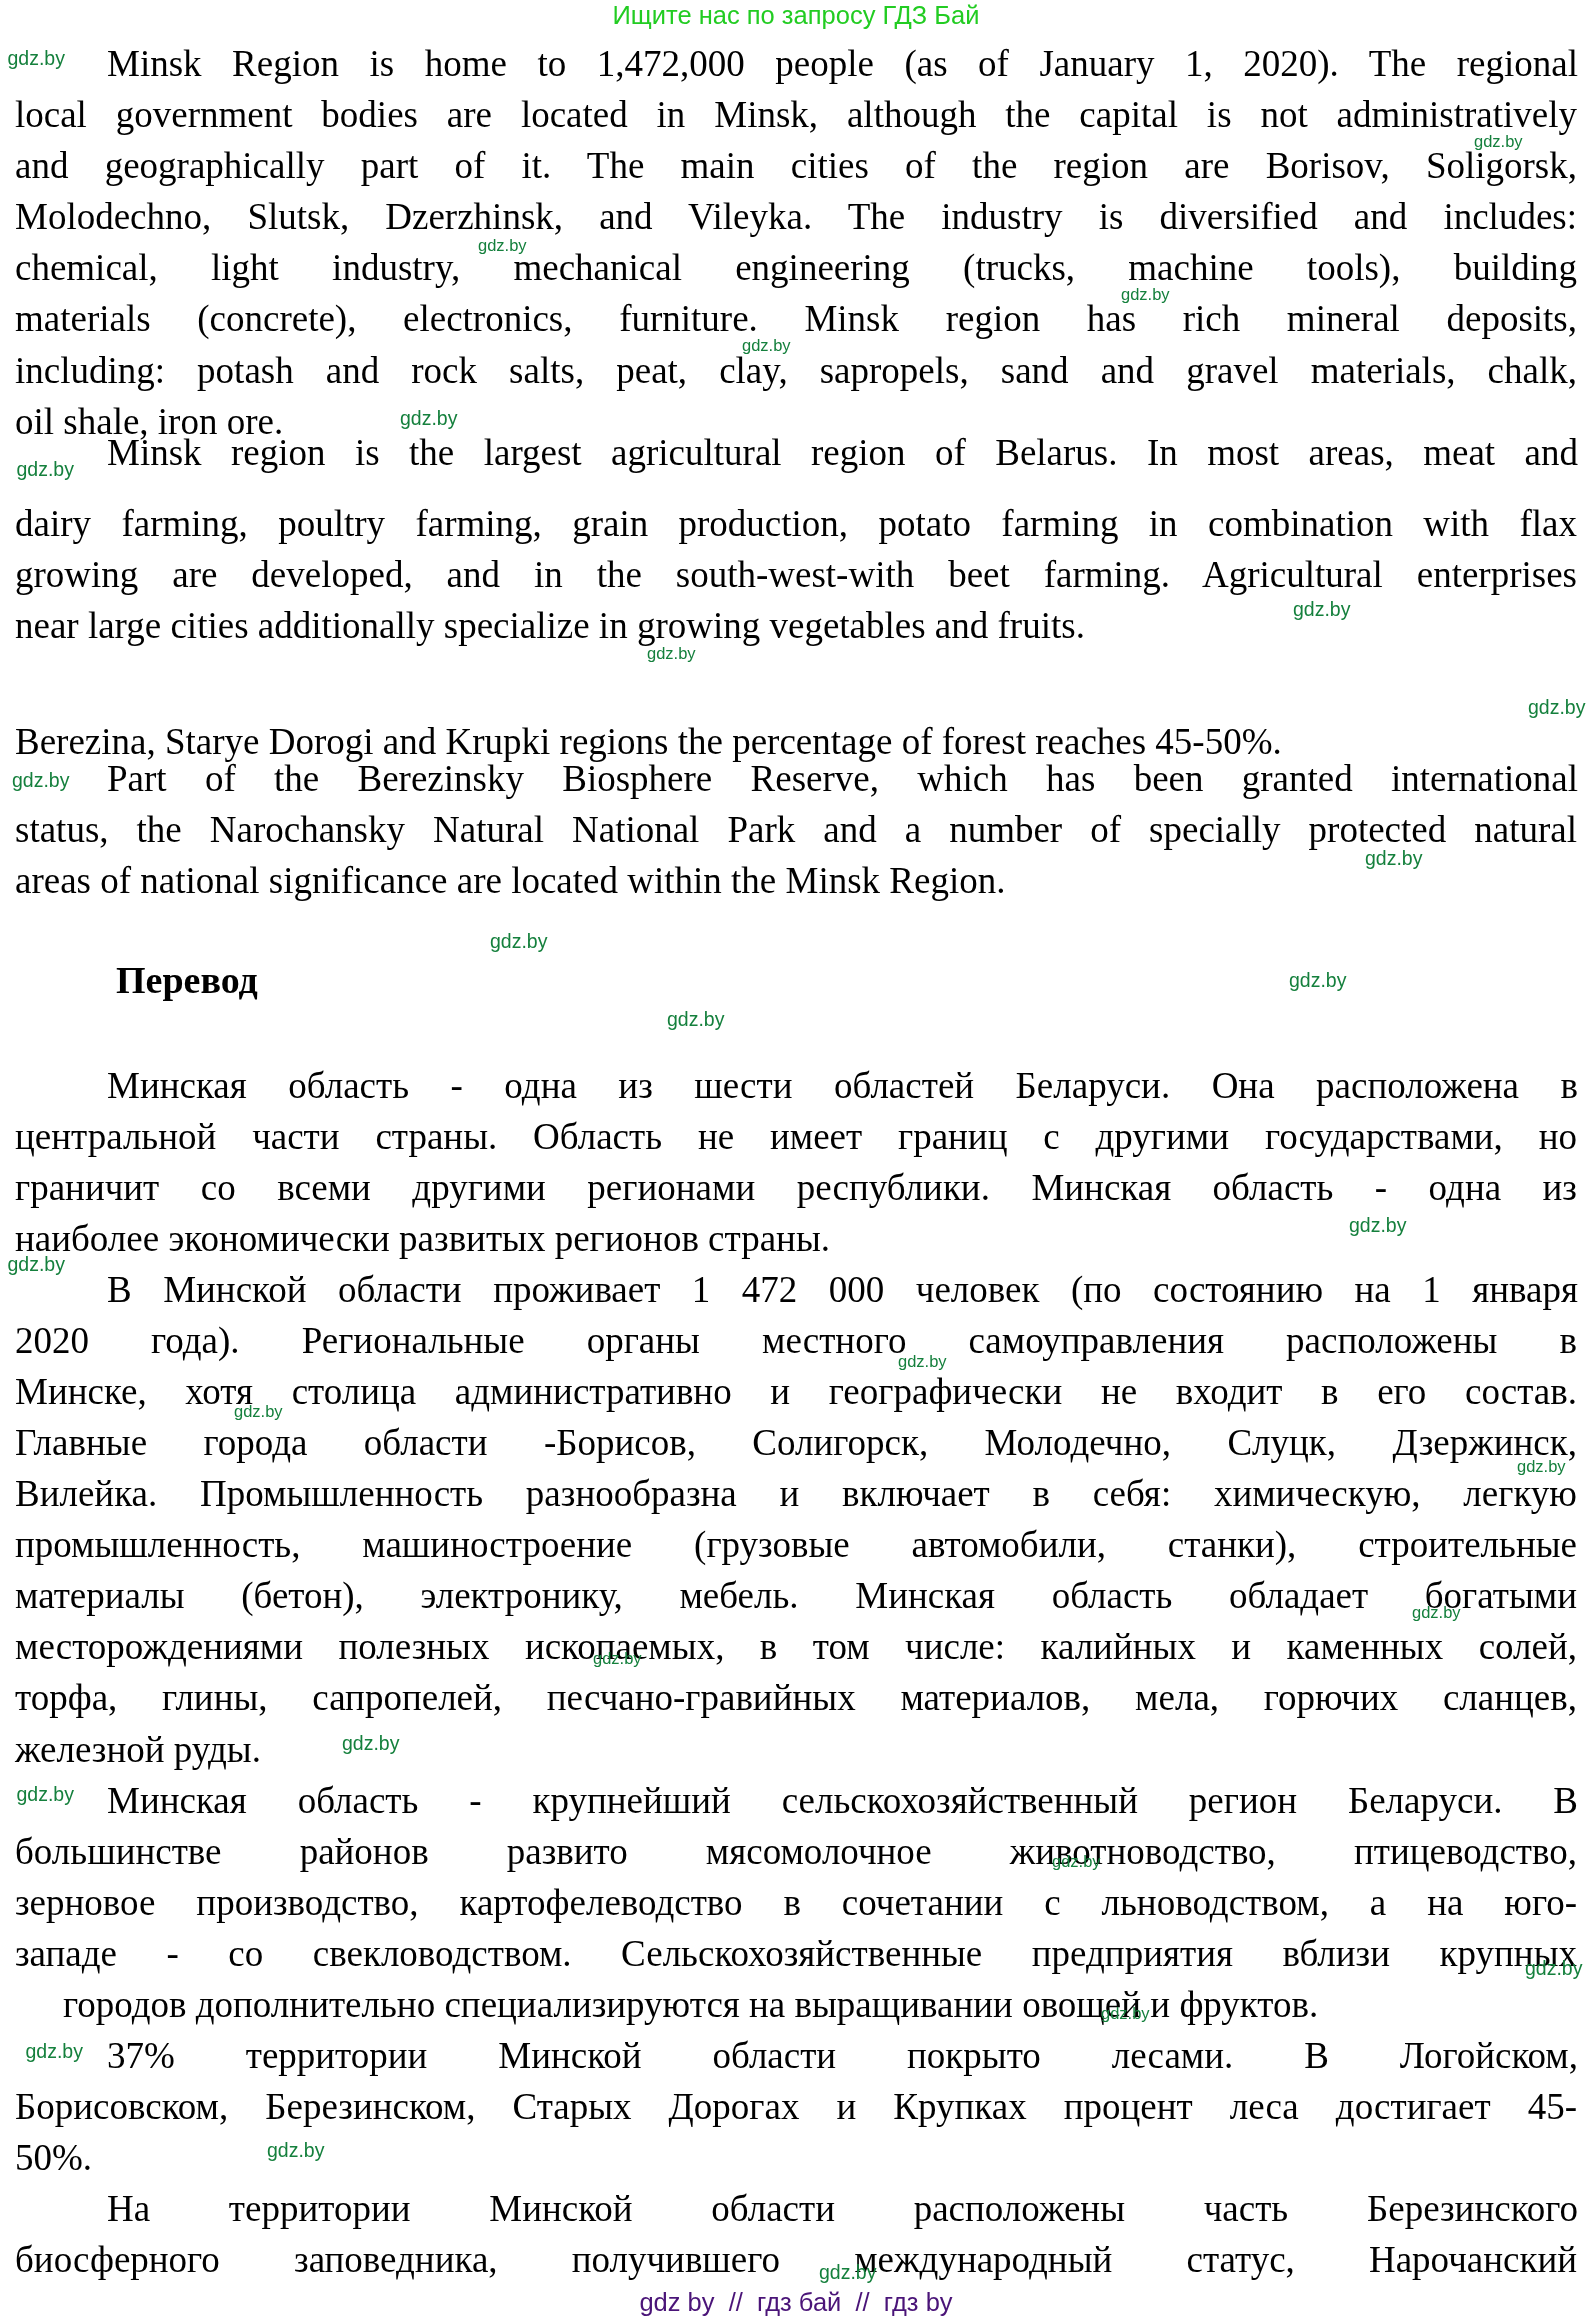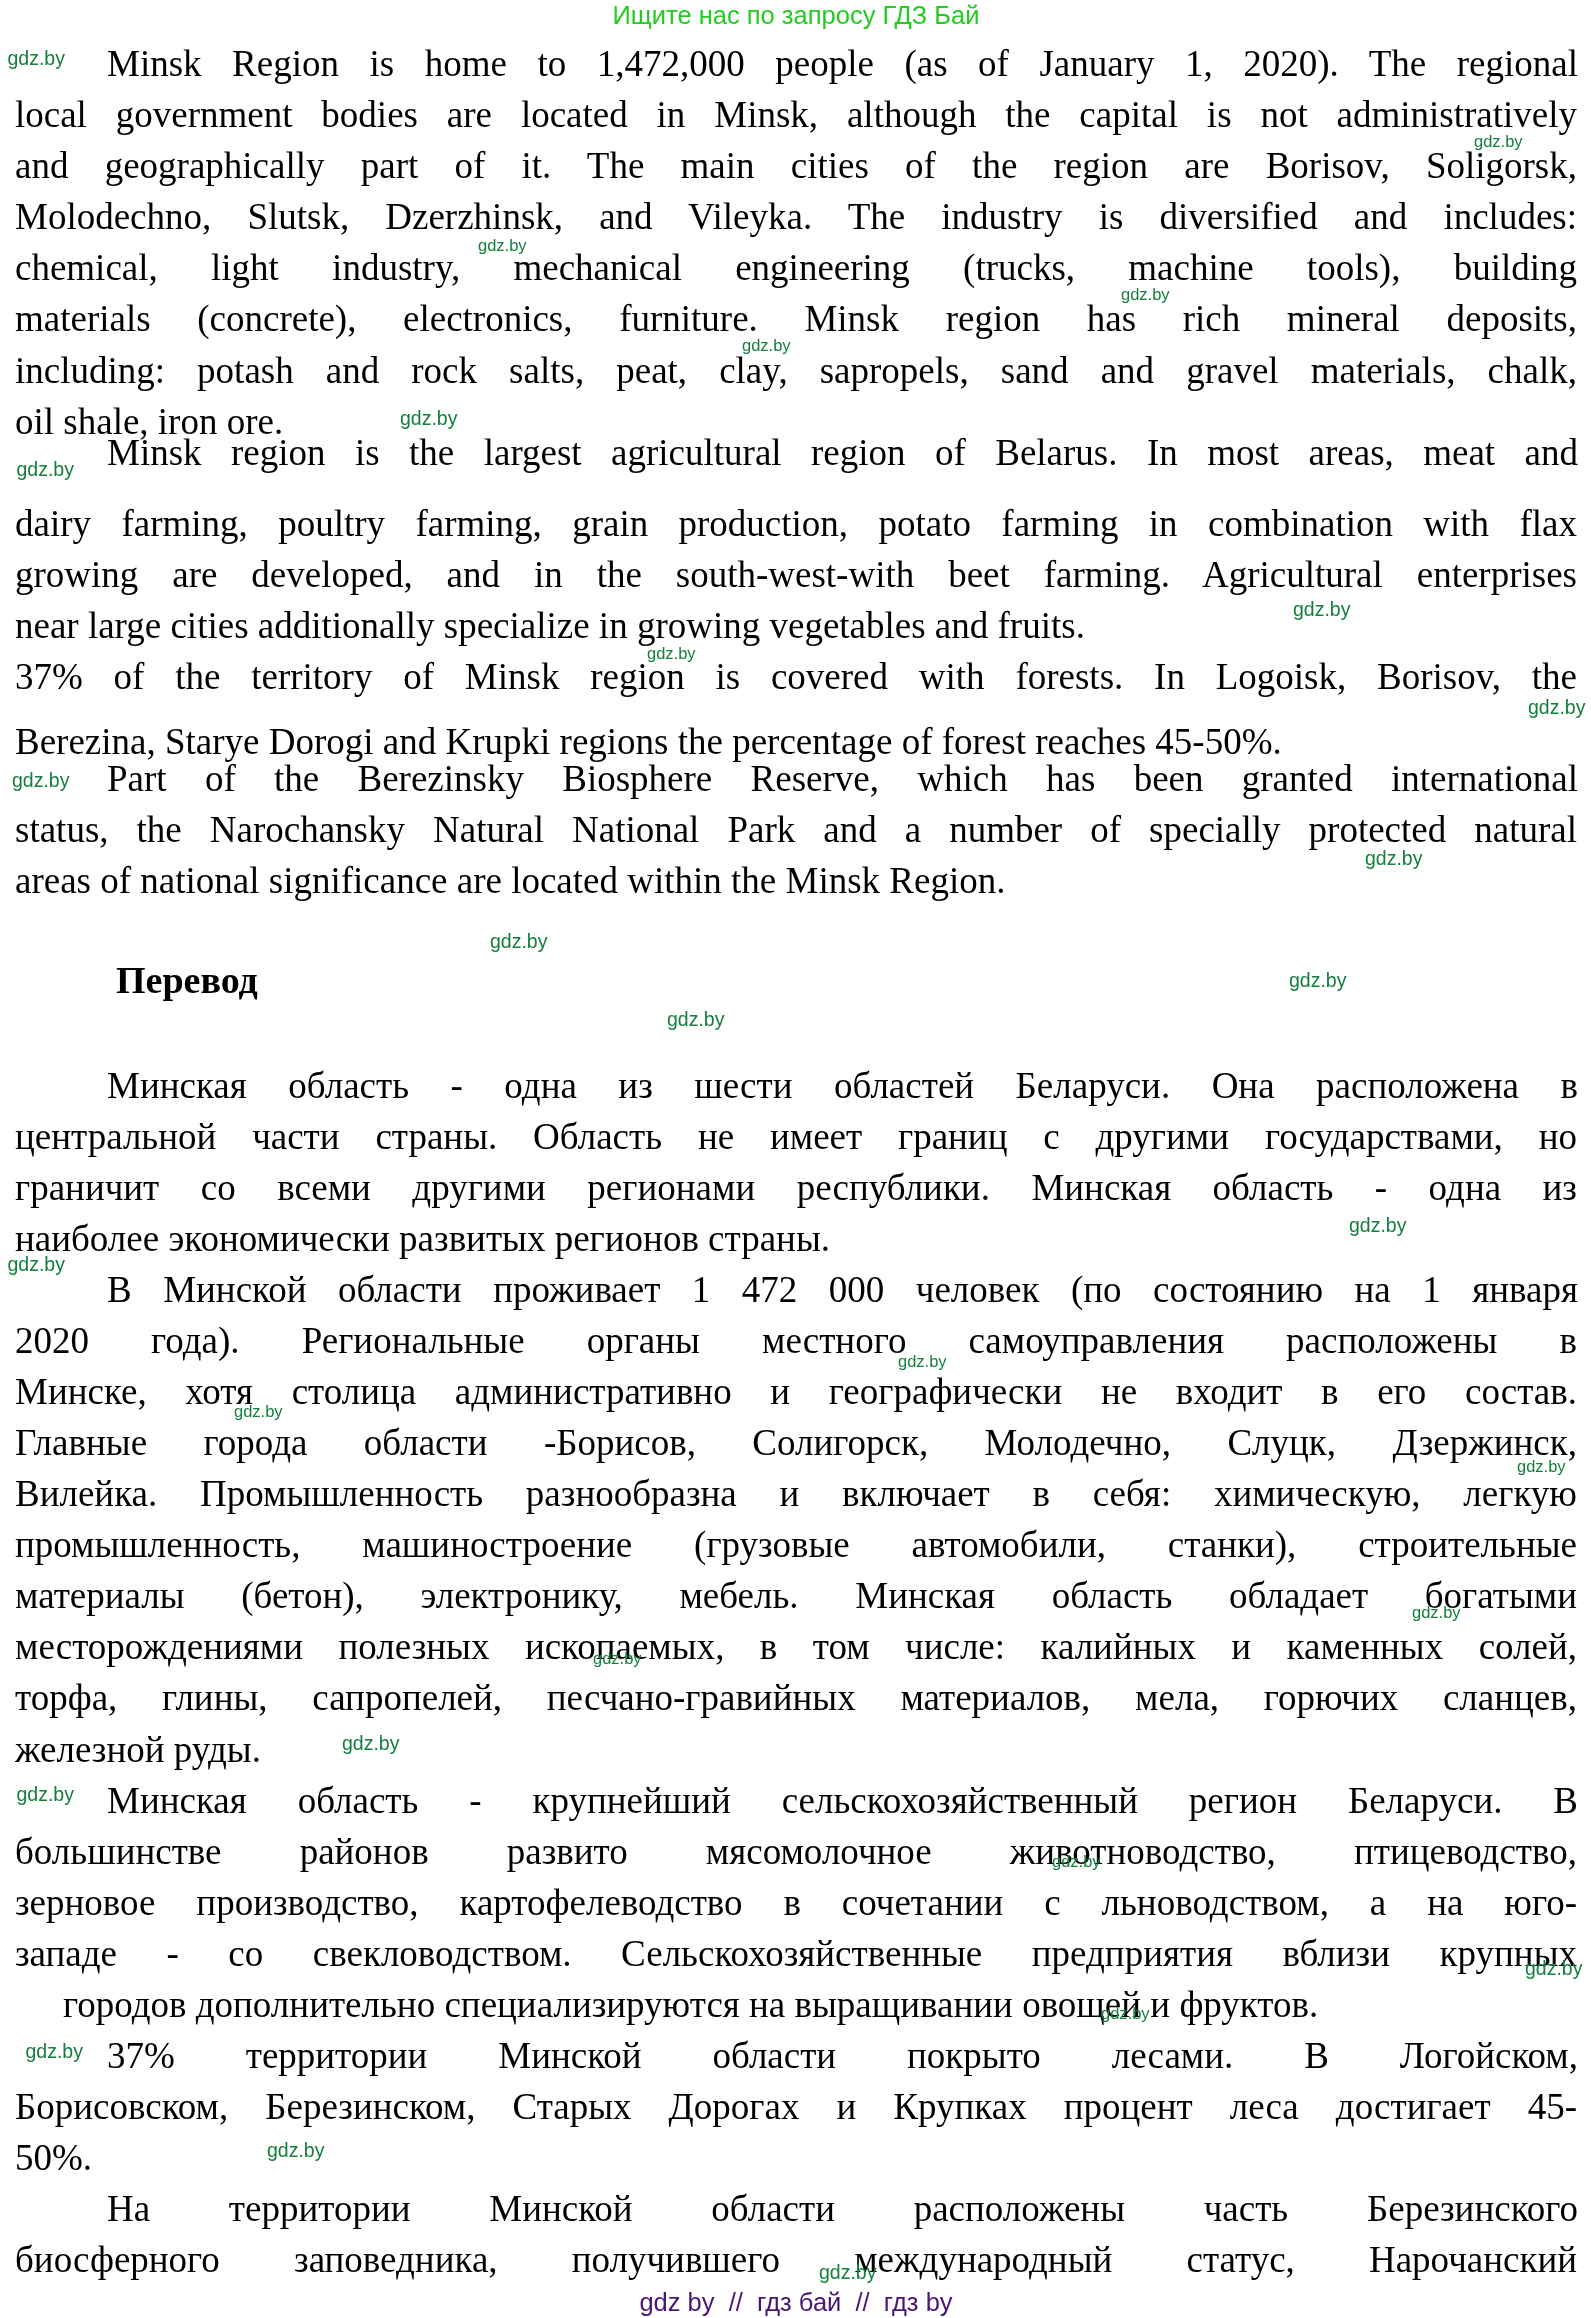--- a/index.html
+++ b/index.html
@@ -48,21 +48,20 @@
   <div class="line" style="top:192px;">Molodechno, Slutsk, Dzerzhinsk, and Vileyka. The industry is diversified and includes:</div>
   <div class="line" style="top:243px;">chemical, light industry, mechanical engineering (trucks, machine tools), building</div>
   <div class="line" style="top:294px;">materials (concrete), electronics, furniture. Minsk region has rich mineral deposits,</div>
   <div class="line" style="top:346px;">including: potash and rock salts, peat, clay, sapropels, sand and gravel materials, chalk,</div>
   <div class="line last" style="top:397px;">oil shale, iron ore.</div>
 
   <div class="line indent" style="top:428px;">Minsk region is the largest agricultural region of Belarus. In most areas, meat and</div>
   <div class="line" style="top:499px;">dairy farming, poultry farming, grain production, potato farming in combination with flax</div>
   <div class="line" style="top:550px;">growing are developed, and in the south-west-with beet farming. Agricultural enterprises</div>
   <div class="line last" style="top:601px;">near large cities additionally specialize in growing vegetables and fruits.</div>
-  <div class="line" style="top:652px;">37% of the territory of Minsk region is covered with forests. In Logoisk, Borisov, the</div>
   <div class="line last" style="top:681px;margin-top:36px;">Berezina, Starye Dorogi and Krupki regions the percentage of forest reaches 45-50%.</div>
   <div class="line indent" style="top:754px;">Part of the Berezinsky Biosphere Reserve, which has been granted international</div>
   <div class="line" style="top:805px;">status, the Narochansky Natural National Park and a number of specially protected natural</div>
   <div class="line last" style="top:856px;">areas of national significance are located within the Minsk Region.</div>
 
   <div class="heading">Перевод</div>
 
   <div class="line indent" style="top:1061px;">Минская область - одна из шести областей Беларуси. Она расположена в</div>
   <div class="line" style="top:1112px;">центральной части страны. Область не имеет границ с другими государствами, но</div>
   <div class="line" style="top:1163px;">граничит со всеми другими регионами республики. Минская область - одна из</div>

